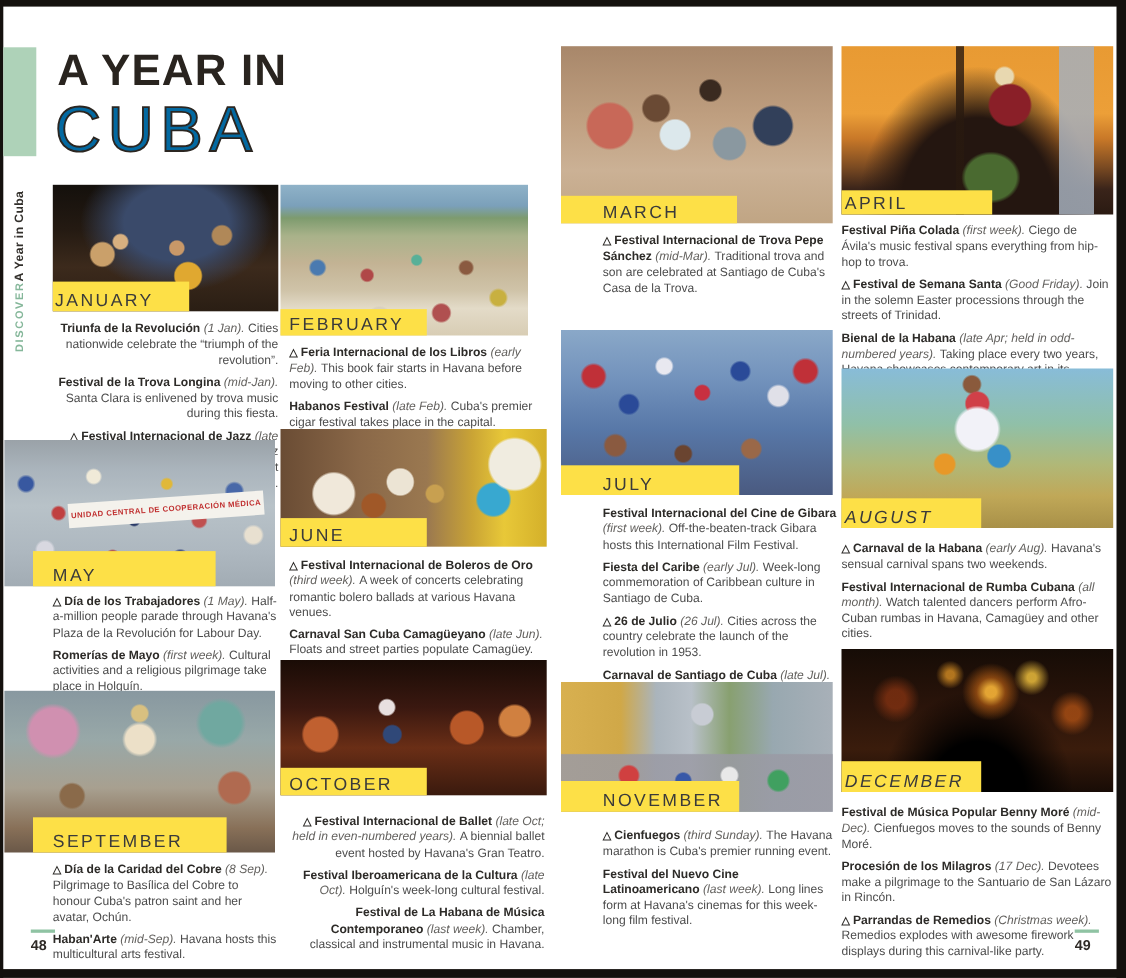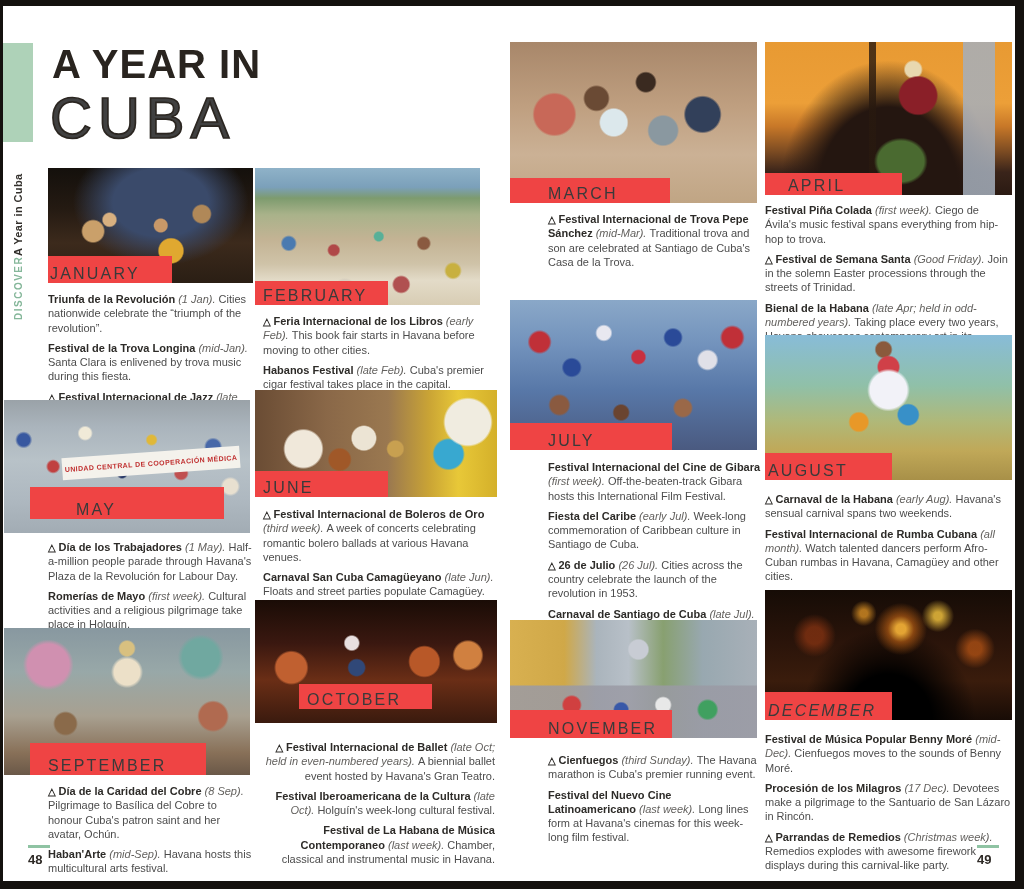--- a/index.html
+++ b/index.html
@@ -16,72 +16,72 @@
   .green-block{position:absolute;left:3px;top:43px;width:30px;height:99px;background:#aed2b8;}
   .vert-wrap{position:absolute;left:3px;top:140px;width:30px;height:180px;display:flex;justify-content:center;}
   .vert-text{writing-mode:vertical-rl;transform:rotate(180deg);white-space:nowrap;display:flex;align-items:center;}
   .vert-text .disc{color:#85b79a;font-weight:bold;font-size:10px;letter-spacing:1.5px;}
   .vert-text .chap{color:#33302c;font-weight:bold;font-size:11px;letter-spacing:0.4px;margin-bottom:10px;}
 
   
   .title-top{position:absolute;left:52px;top:42px;margin:0;font-size:40px;font-weight:bold;
              color:#29241f;letter-spacing:1px;}
   .title-main{position:absolute;left:50px;top:84px;margin:0;font-size:58px;font-weight:normal;
-              letter-spacing:6px;color:#404040;-webkit-text-stroke:1.7px #2b2621;}
+              letter-spacing:6px;color:#0369a1;-webkit-text-stroke:1.7px #2b2621;}
 
   
   .sec{position:absolute;}
   .photo{position:absolute;left:0;top:0;width:100%;}
-  .notch{position:absolute;left:0;background:#ef4444;display:flex;align-items:flex-end;}
+  .notch{position:absolute;left:0;background:#fde047;display:flex;align-items:flex-end;}
   .notch h2{margin:0;font-size:16px;font-weight:normal;letter-spacing:2.2px;color:#3a3a3a;line-height:1;padding-bottom:1px;}
   .entries{position:absolute;}
   .entry{margin:0 0 6px 0;font-size:11px;line-height:1.3;color:#4c4c4c;}
   .entry .tri{font-weight:bold;color:#2f2d2a;font-size:10px;}
   .entry .fname{font-weight:bold;color:#2d2b28;}
   .entry .fdate{font-style:italic;color:#63615e;}
 
   
   .s-jan{left:48px;top:168px;width:205px;}  .s-jan .photo{height:115px;}
   .s-jan .notch{top:88px;width:124px;height:27px;} .s-jan .notch h2{padding-left:2px;margin-top:41px;}
-  .s-jan .entries{top:124px;left:0;width:205px;}
+  .s-jan .entries{top:124px;left:0;width:205px;text-align:right;}
 
   .s-feb{left:255px;top:168px;width:228px;} .s-feb .photo{width:225px;height:137px;}
   .s-feb .notch{top:113px;width:133px;height:24px;} .s-feb .notch h2{padding-left:8px;}
   .s-feb .entries{top:146px;left:8px;width:222px;}
 
   .s-mar{left:510px;top:42px;width:247px;}  .s-mar .photo{height:161px;}
   .s-mar .notch{top:136px;width:160px;height:25px;} .s-mar .notch h2{padding-left:38px;}
   .s-mar .entries{top:170px;left:38px;width:211px;}
 
   .s-apr{left:765px;top:42px;width:247px;}  .s-apr .photo{height:153px;}
-  .s-apr .notch{top:131px;width:137px;height:22px;} .s-apr .notch h2{padding-left:3px;margin-left:20px;}
+  .s-apr .notch{top:131px;width:137px;height:22px;} .s-apr .notch h2{padding-left:3px;}
   .s-apr .entries{top:161px;left:0;width:246px;}
 
   .s-may{left:4px;top:400px;width:246px;}   .s-may .photo{height:133px;}
-  .s-may .notch{top:87px;left:26px;width:166px;height:32px;padding-left:28px;} .s-may .notch h2{padding-left:18px;}
+  .s-may .notch{top:101px;left:26px;width:166px;height:32px;} .s-may .notch h2{padding-left:18px;}
   .s-may .entries{top:140px;left:44px;width:205px;}
 
   .s-jun{left:255px;top:390px;width:245px;} .s-jun .photo{width:242px;height:107px;}
   .s-jun .notch{top:81px;width:133px;height:26px;} .s-jun .notch h2{padding-left:8px;}
   .s-jun .entries{top:117px;left:8px;width:235px;}
 
   .s-jul{left:510px;top:300px;width:247px;} .s-jul .photo{height:150px;}
   .s-jul .notch{top:123px;width:162px;height:27px;} .s-jul .notch h2{padding-left:38px;}
   .s-jul .entries{top:160px;left:38px;width:214px;}
 
   .s-aug{left:765px;top:335px;width:247px;} .s-aug .photo{height:145px;}
-  .s-aug .notch{top:118px;width:127px;height:27px;} .s-aug .notch h2{padding-left:3px;}
+  .s-aug .notch{top:118px;width:127px;height:27px;} .s-aug .notch h2{padding-left:3px;font-style:italic;}
   .s-aug .entries{top:157px;left:0;width:246px;}
 
   .s-sep{left:4px;top:628px;width:246px;}   .s-sep .photo{height:147px;}
   .s-sep .notch{top:115px;left:26px;width:176px;height:32px;} .s-sep .notch h2{padding-left:18px;}
   .s-sep .entries{top:156px;left:44px;width:205px;}
 
   .s-oct{left:255px;top:600px;width:245px;} .s-oct .photo{width:242px;height:123px;}
-  .s-oct .notch{top:84px;width:133px;height:25px;margin-left:44px;} .s-oct .notch h2{padding-left:8px;}
+  .s-oct .notch{top:98px;width:133px;height:25px;} .s-oct .notch h2{padding-left:8px;}
   .s-oct .entries{top:140px;left:8px;width:232px;text-align:right;}
 
   .s-nov{left:510px;top:620px;width:247px;} .s-nov .photo{height:118px;}
   .s-nov .notch{top:90px;width:162px;height:28px;} .s-nov .notch h2{padding-left:38px;}
   .s-nov .entries{top:133px;left:38px;width:212px;}
 
   .s-dec{left:765px;top:590px;width:247px;} .s-dec .photo{height:130px;}
   .s-dec .notch{top:102px;width:127px;height:28px;font-style:italic;} .s-dec .notch h2{padding-left:3px;}
   .s-dec .entries{top:142px;left:0;width:246px;}
 

